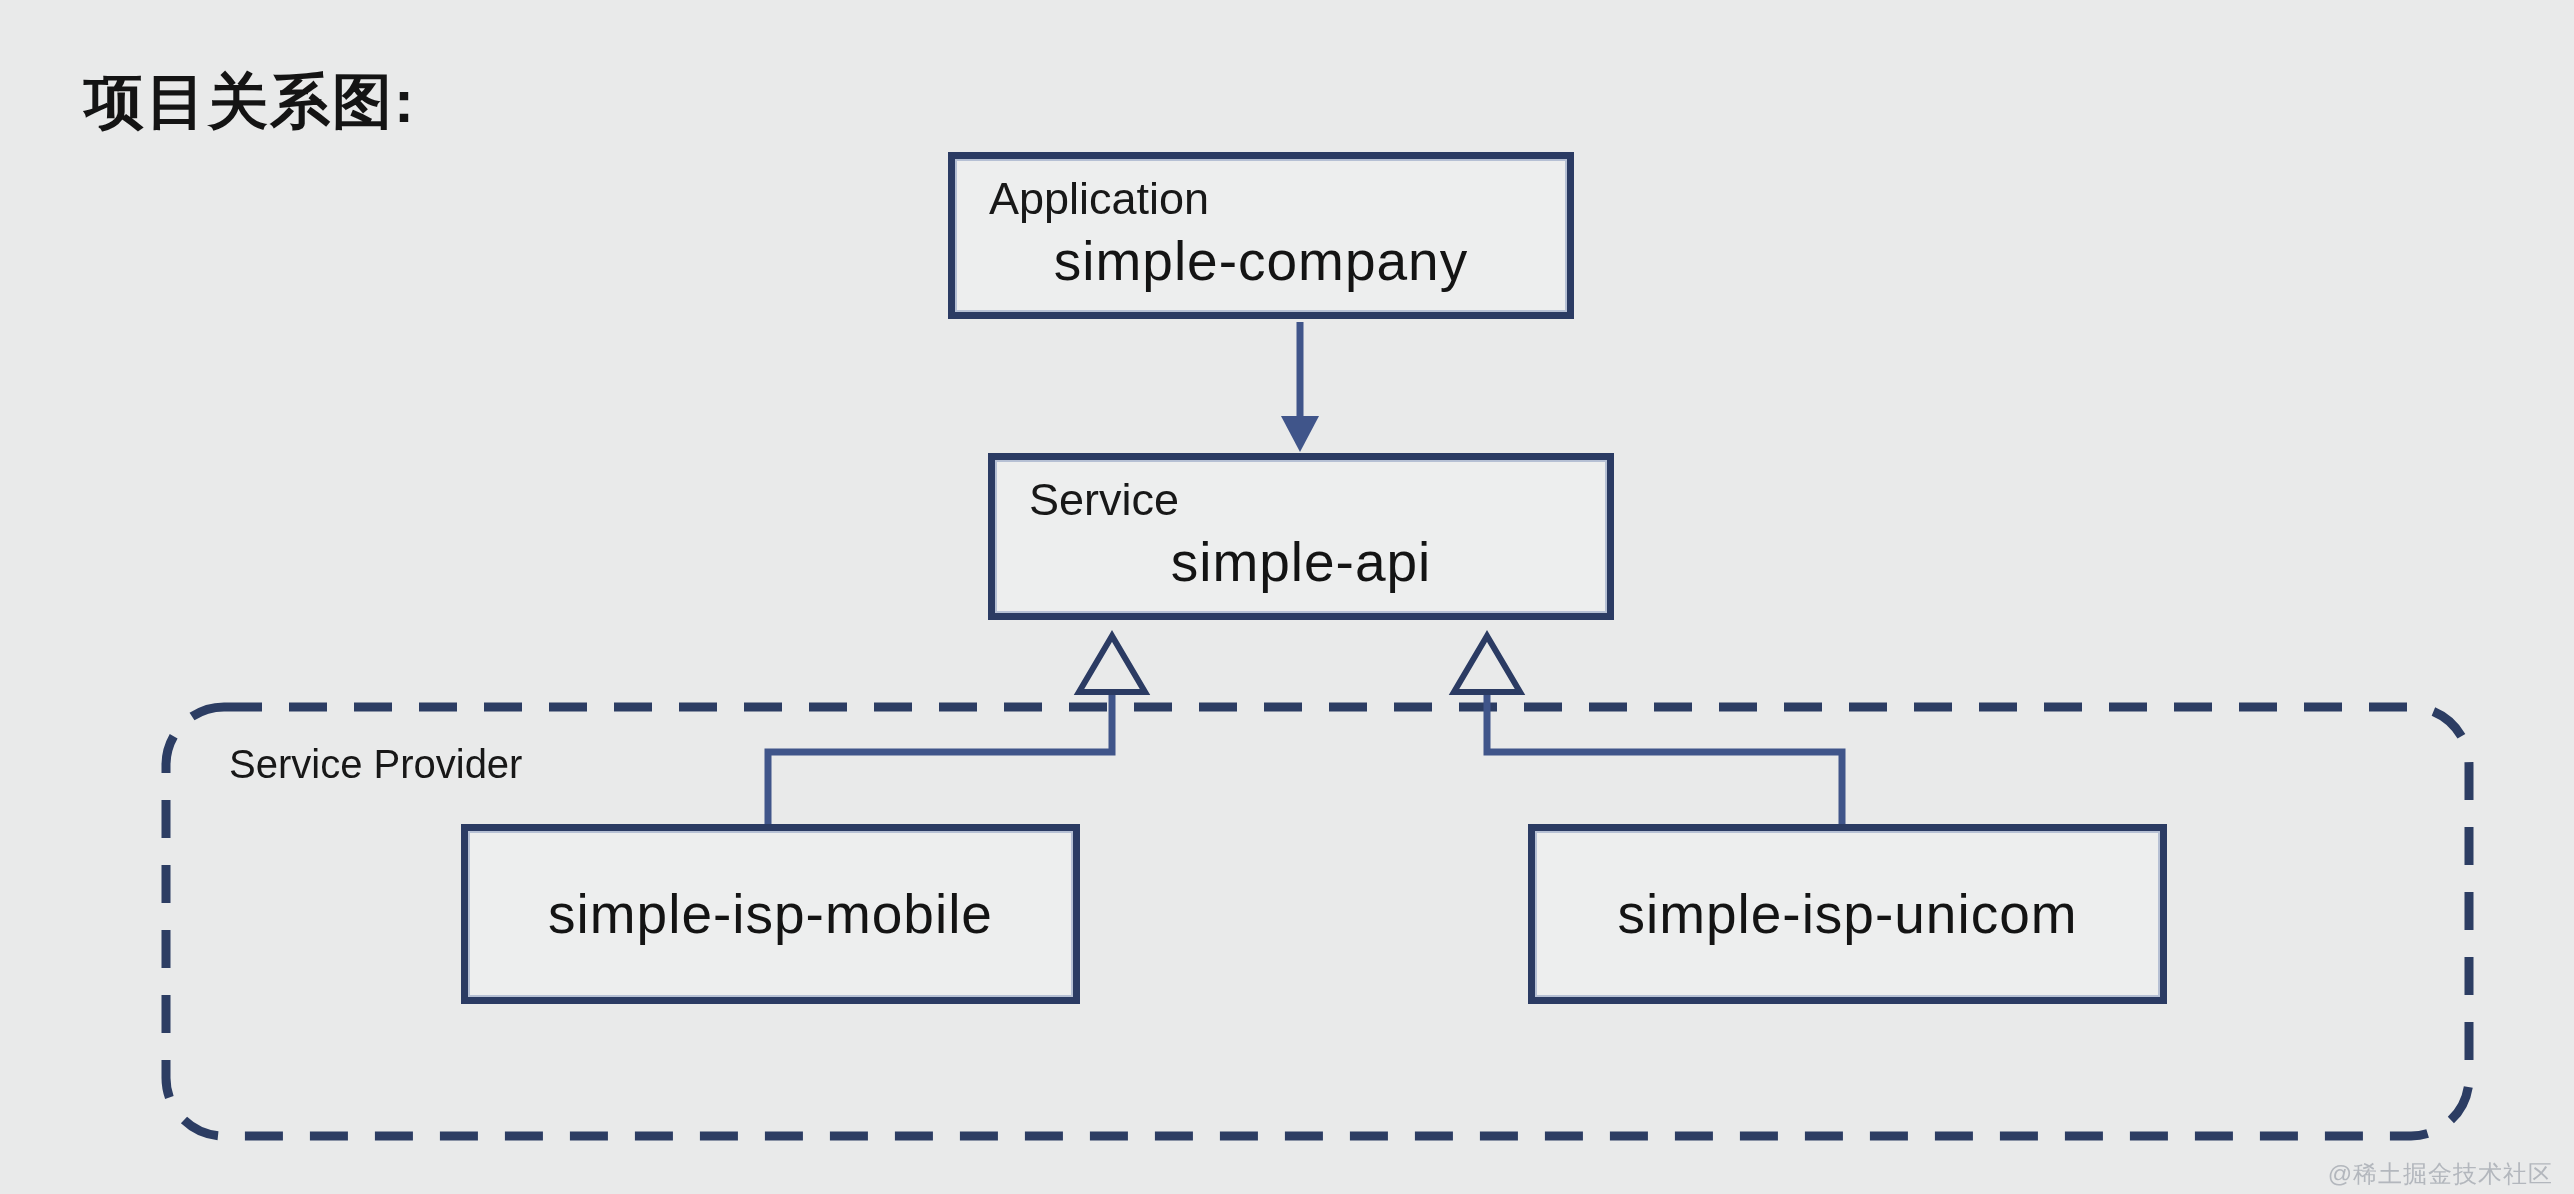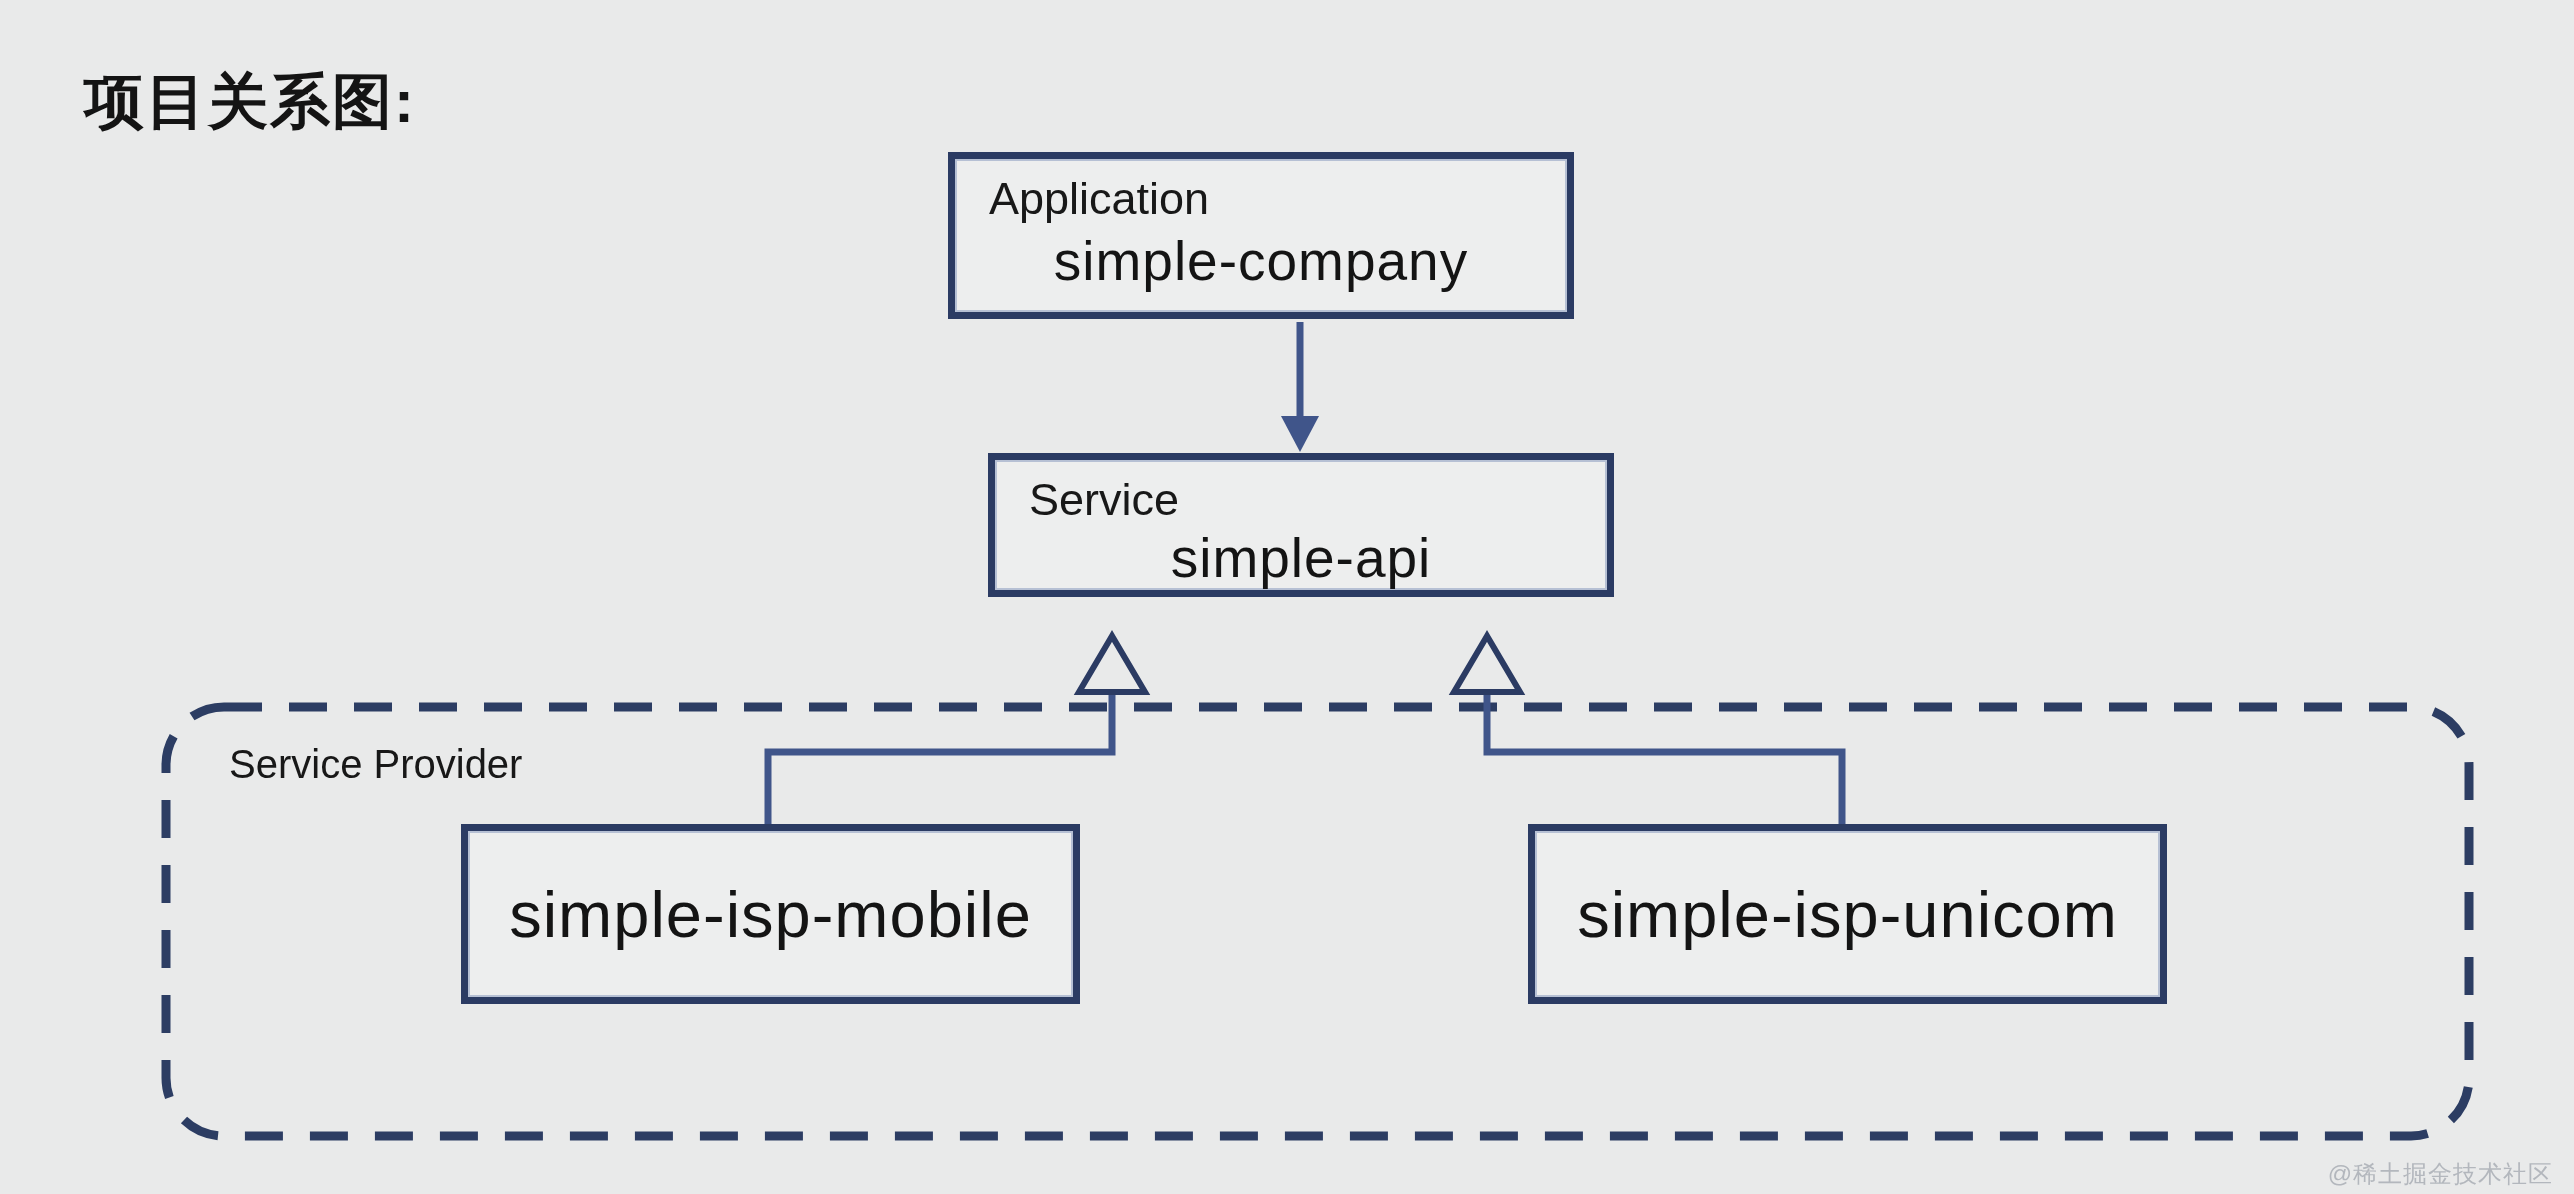--- a/index.html
+++ b/index.html
@@ -42,21 +42,21 @@
     font-size:45px;color:#181818;
     padding:14px 0 0 34px;line-height:1.15;
   }
   .node-name{
     flex:1;display:flex;align-items:center;justify-content:center;
     font-size:55px;color:#141414;letter-spacing:1px;
     padding-bottom:14px;
   }
   .node-name-only{
     flex:1;display:flex;align-items:center;justify-content:center;
-    font-size:65px;color:#141414;letter-spacing:1px;
+    font-size:55px;color:#141414;letter-spacing:1px;
   }
   .group-label{
     position:absolute;left:229px;top:742px;
     font-size:40px;color:#181818;
   }
   .watermark{
     position:absolute;right:21px;bottom:4px;
     font-size:24px;color:var(--watermark);
     letter-spacing:1px;
   }
@@ -80,21 +80,21 @@
 
     <polygon class="triangle" points="1112,636 1079,692 1145,692"></polygon>
     <polygon class="triangle" points="1487,636 1454,692 1520,692"></polygon>
   </svg>
 
   <div class="node-box" style="left:948px;top:152px;width:626px;height:167px;">
     <div class="node-type-label">Application</div>
     <div class="node-name">simple-company</div>
   </div>
 
-  <div class="node-box" style="left:988px;top:453px;width:626px;height:144px;">
+  <div class="node-box" style="left:988px;top:453px;width:626px;height:167px;">
     <div class="node-type-label">Service</div>
     <div class="node-name">simple-api</div>
   </div>
 
   <div class="group-label">Service Provider</div>
 
   <div class="node-box" style="left:461px;top:824px;width:619px;height:180px;">
     <div class="node-name-only">simple-isp-mobile</div>
   </div>
 

